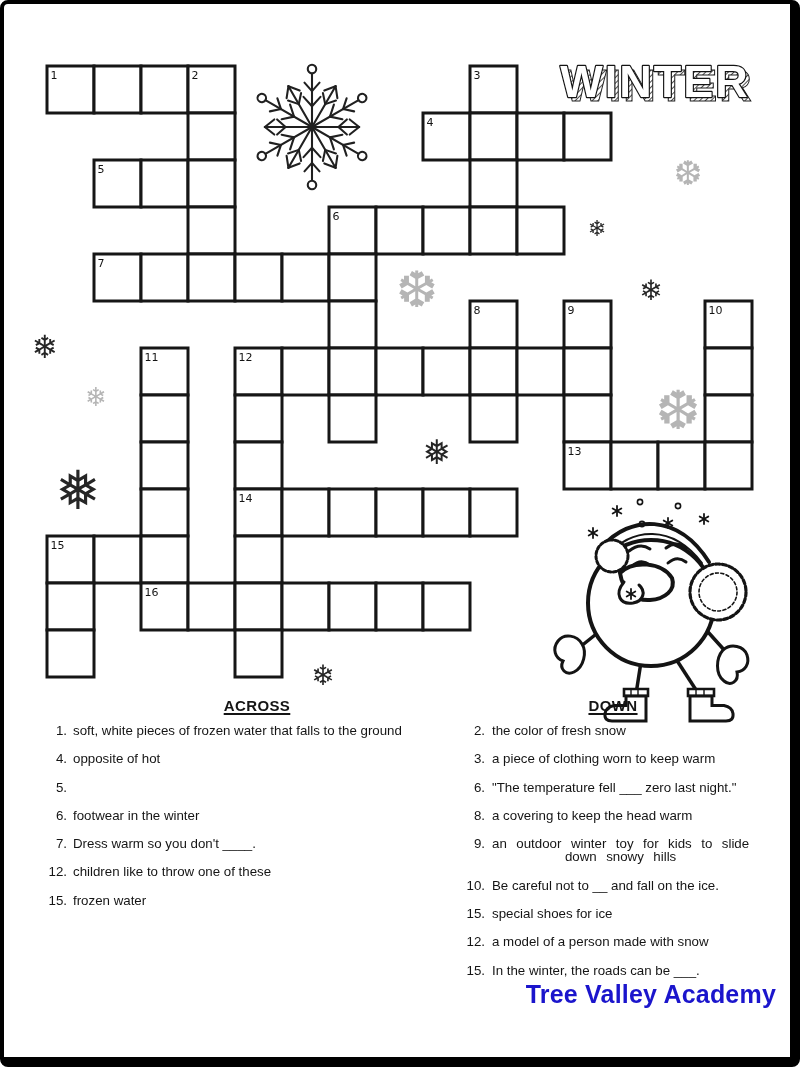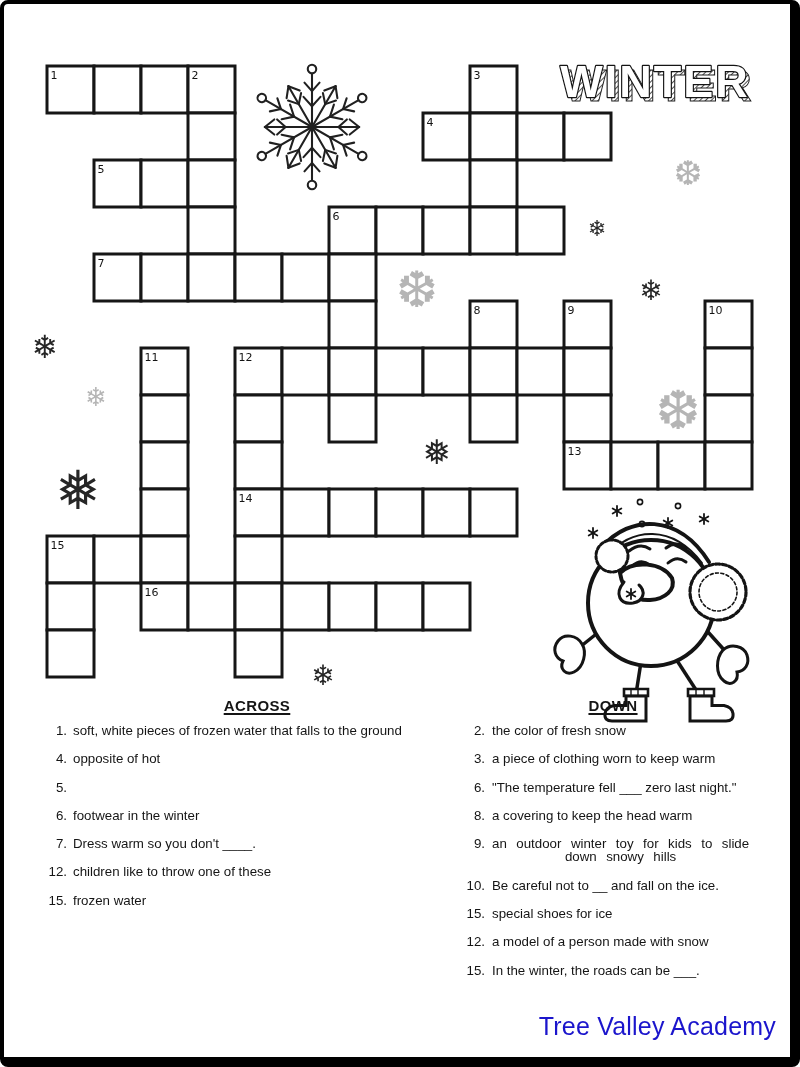--- a/index.html
+++ b/index.html
@@ -32,22 +32,22 @@
   .clues ul{list-style:none;margin:0;padding:0;}
   .clues li{display:flex;align-items:flex-start;font-size:13.3px;line-height:1.0;
             margin-bottom:15px;}
   .clues .num{flex:0 0 auto;text-align:right;}
   .across .num{width:29px;}
   .down .num{width:26px;}
   .across .txt{margin-left:6px;white-space:pre-wrap;}
   .down .txt{margin-left:7px;white-space:pre-wrap;max-width:267px;text-align:center;}
   .down li:nth-child(5) .txt{word-spacing:5.8px;}
   
-  .footer{position:absolute;top:1012px;right:24px;z-index:4;
-          font-size:25px;font-weight:400;letter-spacing:.2px;}
+  .footer{position:absolute;top:980px;right:24px;z-index:4;
+          font-size:25px;font-weight:700;letter-spacing:.2px;}
 </style>
 </head>
 <body>
 
 <div class="page">
 
   <svg width="0" height="0" style="position:absolute" aria-hidden="true">
     <defs>
       <g id="flakearm" stroke="#202020" stroke-width="2.2" fill="none" stroke-linecap="round">
         <line x1="0" y1="0" x2="0" y2="-56"></line>

